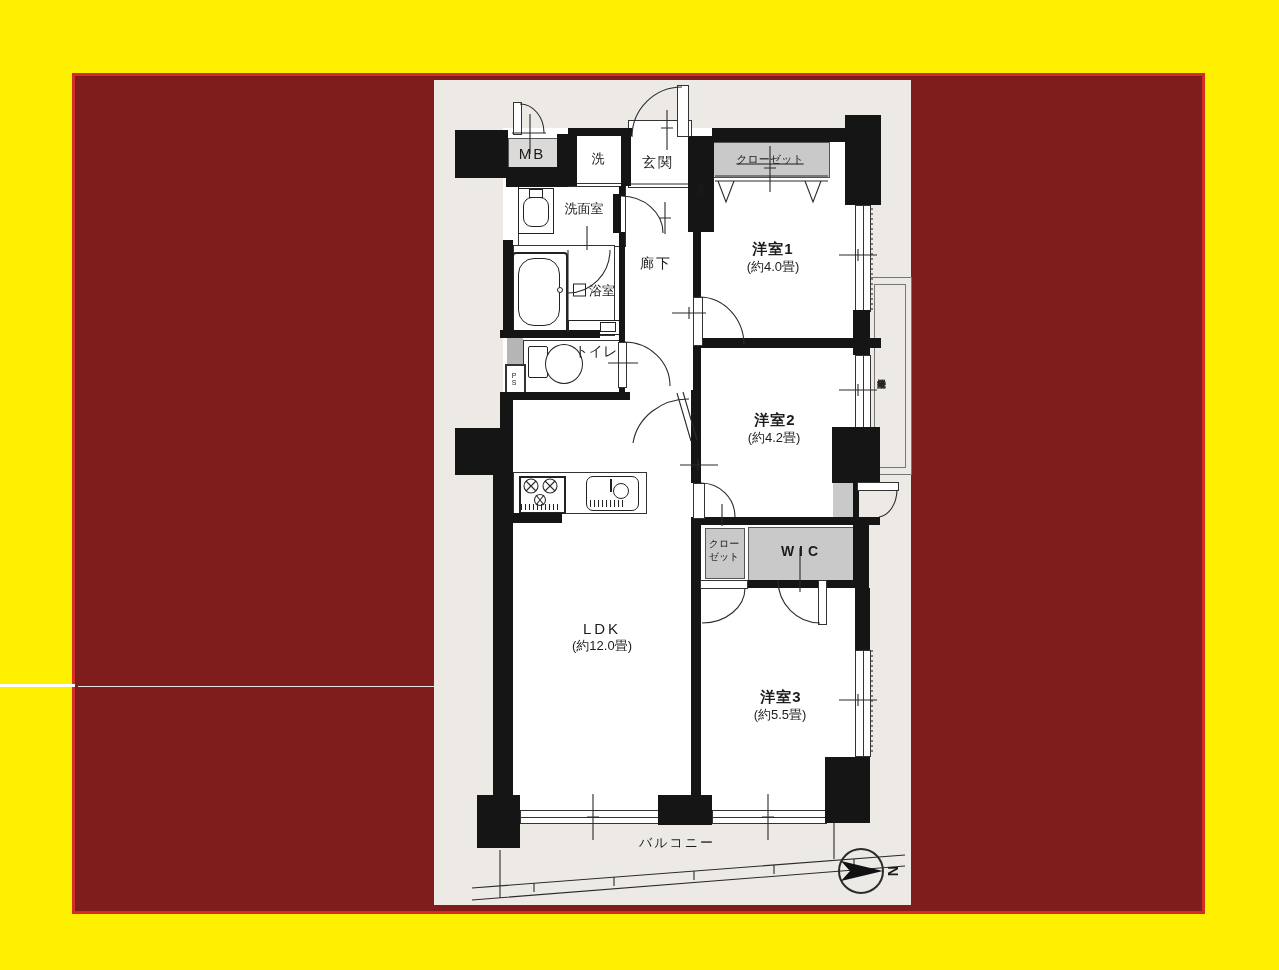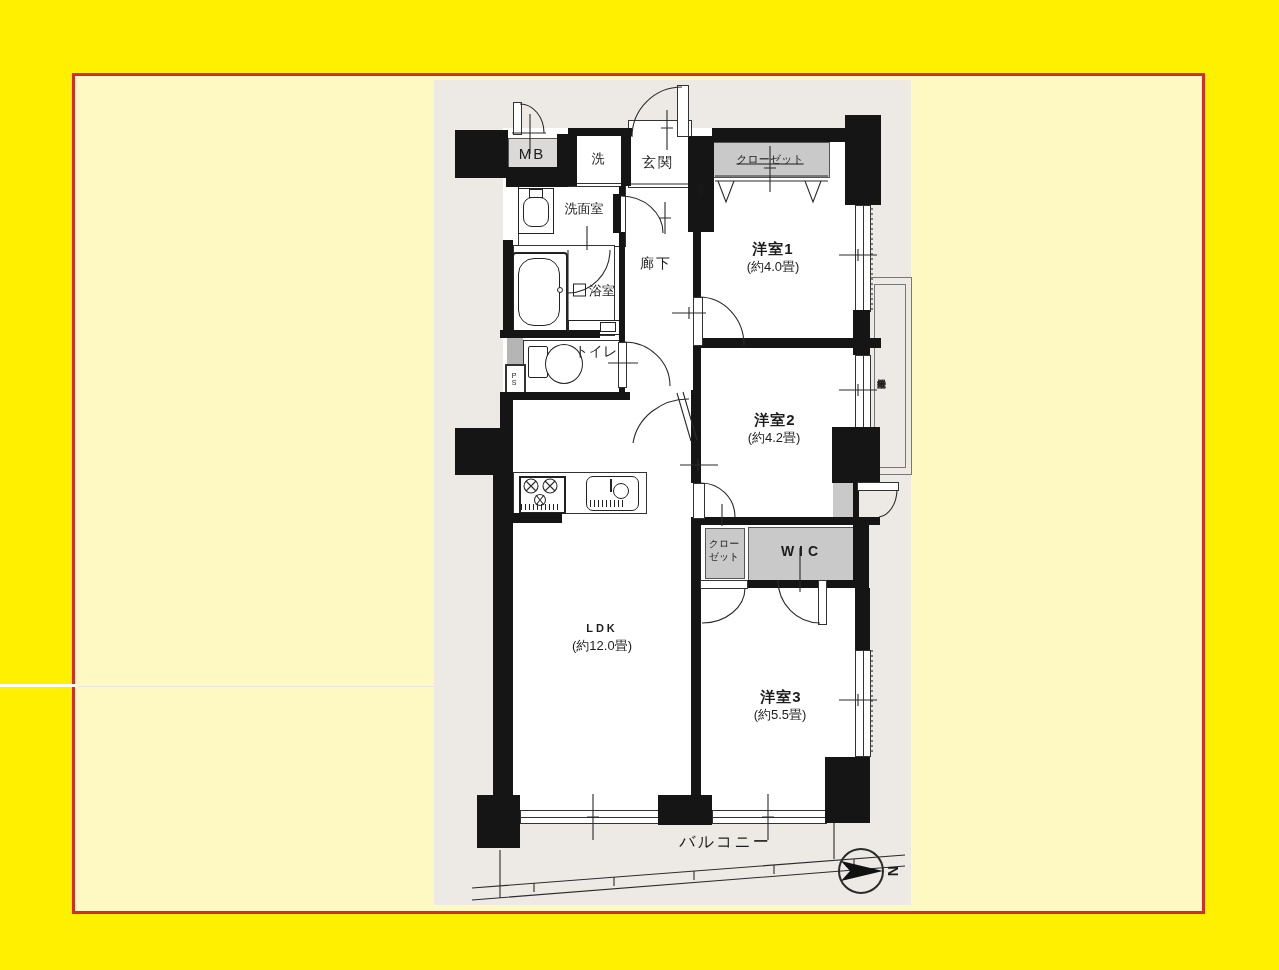--- a/index.html
+++ b/index.html
@@ -1,18 +1,18 @@
 <!DOCTYPE html>
 <html><head>
 <meta charset="utf-8">
 <style>
   html,body{margin:0;padding:0;}
   .canvas{position:relative;width:1279px;height:970px;background:#FFF000;overflow:hidden;
           font-family:"Liberation Sans","DejaVu Sans",sans-serif;color:#1c1c1c;}
-  .frame{position:absolute;left:72px;top:73px;width:1127px;height:835px;background:#fef9c3;border:3px solid #D42B2B;}
+  .frame{position:absolute;left:72px;top:73px;width:1127px;height:835px;background:#7f1d1d;border:3px solid #D42B2B;}
   .plan{position:absolute;left:359px;top:4px;width:477px;height:825px;background:#EDEAE6;}
   .w{position:absolute;background:#151515;z-index:4;}
   .room{position:absolute;background:#ffffff;border:1px solid #333;z-index:2;}
   .base{position:absolute;background:#ffffff;z-index:1;}
   .g{position:absolute;background:#C9C9C9;border:1px solid #555;z-index:3;}
   .fx{position:absolute;background:#ffffff;border:1.5px solid #222;z-index:3;}
   .win{position:absolute;background:#ffffff;border:1px solid #333;z-index:3;}
   .winlineV{position:absolute;left:50%;top:0;width:1px;height:100%;background:#333;}
   .winlineH{position:absolute;top:50%;left:0;height:1px;width:100%;background:#333;}
   .leaf{position:absolute;background:#ffffff;border:1px solid #333;z-index:5;}
@@ -173,29 +173,29 @@
       <div class="lbl" style="left:222px;top:183px;font-size:14px;letter-spacing:2px;">廊下</div>
       <div class="lbl" style="left:160px;top:210px;font-size:13px;display:flex;align-items:center;gap:3px;">
         <span style="display:inline-block;width:11px;height:11px;border:1.5px solid #222;"></span>
         <span>浴室</span>
       </div>
       <div class="lbl" style="left:162px;top:271px;font-size:14px;">トイレ</div>
       <div class="lbl vert" style="left:80px;top:299px;font-size:7px;letter-spacing:0;">PS</div>
       <div class="lbl" style="left:341px;top:339px;font-size:15px;font-weight:600;letter-spacing:1px;">洋室2</div>
       <div class="lbl" style="left:340px;top:357px;font-size:13px;">(約4.2畳)</div>
       <div class="lbl vert" style="left:447px;top:292px;font-size:9px;letter-spacing:0;">室外機置場</div>
-      <div class="lbl" style="left:168px;top:548px;font-size:11px;font-weight:700;letter-spacing:3px;">LDK</div>
+      <div class="lbl" style="left:168px;top:548px;font-size:15px;font-weight:400;letter-spacing:3px;">LDK</div>
       <div class="lbl" style="left:168px;top:565px;font-size:13px;">(約12.0畳)</div>
       <div class="lbl" style="left:290px;top:470px;font-size:10px;line-height:1.3;text-align:center;">
         <span style="display:block;">クロー</span>
         <span style="display:block;">ゼット</span>
       </div>
       <div class="lbl" style="left:368px;top:471px;font-size:14px;font-weight:600;letter-spacing:5px;">WIC</div>
       <div class="lbl" style="left:347px;top:616px;font-size:15px;font-weight:600;letter-spacing:1px;">洋室3</div>
       <div class="lbl" style="left:346px;top:634px;font-size:13px;">(約5.5畳)</div>
-      <div class="lbl" style="left:243px;top:762px;font-size:16px;letter-spacing:2px;margin-left:48px;">バルコニー</div>
+      <div class="lbl" style="left:243px;top:762px;font-size:13px;letter-spacing:2px;">バルコニー</div>
       <div class="lbl" style="left:459px;top:791px;font-size:14px;font-weight:700;transform:translate(-50%,-50%) rotate(90deg);">N</div>
     </div>
   </div>
 
   <div class="stray-white"></div>
   <div class="stray-gray"></div>
 </div>
 
 </body></html>

